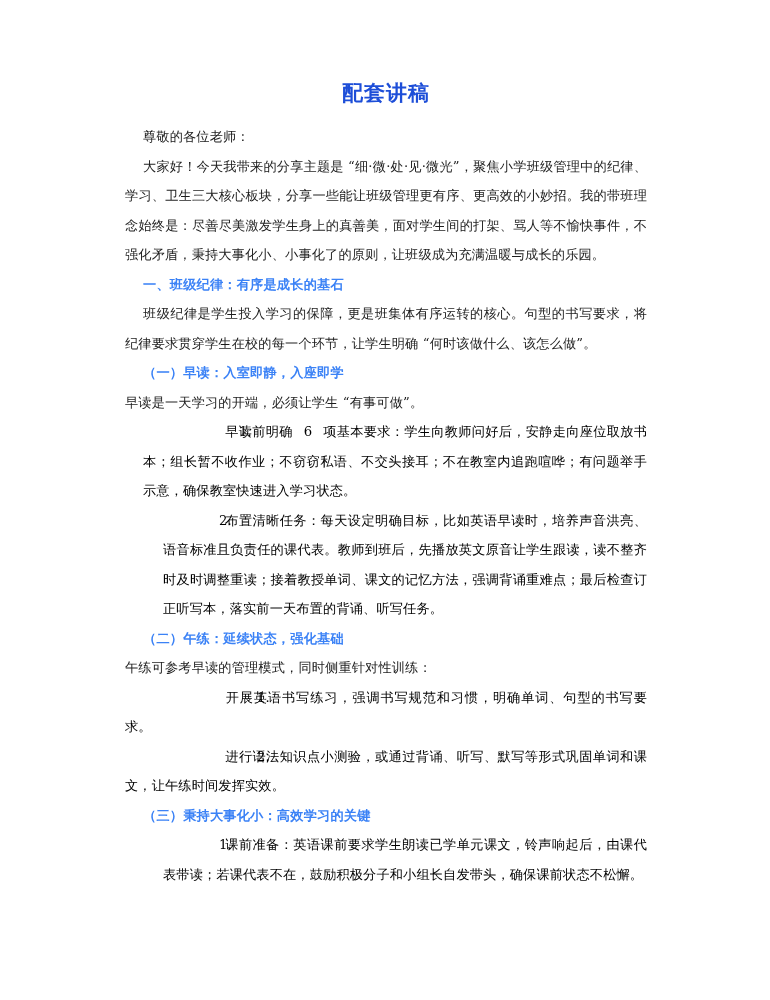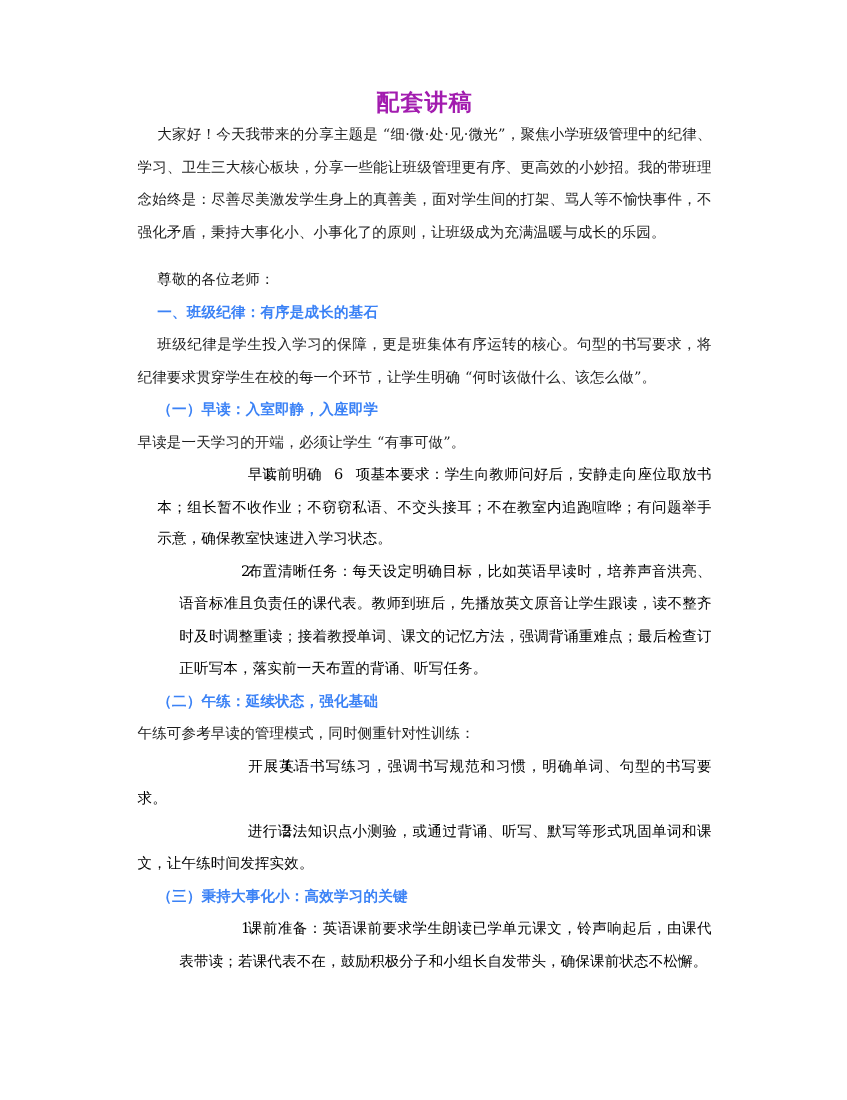--- a/index.html
+++ b/index.html
@@ -31,21 +31,21 @@
 
   .doc-title {
     font-size: 21px;
     font-weight: bold;
     text-align: center;
     letter-spacing: 1px;
     margin: 0;
     padding-top: 78px;
     padding-bottom: 0;
     line-height: 30px;
-    color: #a21caf;
+    color: #1d4ed8;
   }
 
   .para {
     font-size: 13.2px;
     line-height: 29.5px;
     margin: 0;
     text-align: justify;
     text-justify: inter-ideograph;
     color: #1c1c1c;
     letter-spacing: 0.15px;
@@ -97,23 +97,23 @@
   .sp-wide { display: inline-block; width: 11px; }
 </style>
 </head>
 <body>
 
 <div class="page">
   <div class="content">
 
     <h1 class="doc-title">配套讲稿</h1>
 
+    <p class="para salutation">尊敬的各位老师：</p>
+
     <p class="para indent">大家好！今天我带来的分享主题是 “细·微·处·见·微光”，聚焦小学班级管理中的纪律、学习、卫生三大核心板块，分享一些能让班级管理更有序、更高效的小妙招。我的带班理念始终是：尽善尽美激发学生身上的真善美，面对学生间的打架、骂人等不愉快事件，不强化矛盾，秉持大事化小、小事化了的原则，让班级成为充满温暖与成长的乐园。</p>
-
-    <p class="para salutation">尊敬的各位老师：</p>
 
     <p class="heading">一、班级纪律：有序是成长的基石</p>
 
     <p class="para indent">班级纪律是学生投入学习的保障，更是班集体有序运转的核心。句型的书写要求，将纪律要求贯穿学生在校的每一个环节，让学生明确 “何时该做什么、该怎么做”。</p>
 
     <p class="heading">（一）早读：入室即静，入座即学</p>
 
     <p class="para noindent">早读是一天学习的开端，必须让学生 “有事可做”。</p>
 
     <p class="numitem hang-1"><span class="marker">1.</span><span>早读前明确</span><span class="sp-wide"></span><span>6</span><span class="sp-wide"></span><span>项基本要求：学生向教师问好后，安静走向座位取放书本；组长暂不收作业；不窃窃私语、不交头接耳；不在教室内追跑喧哗；有问题举手示意，确保教室快速进入学习状态。</span></p>

